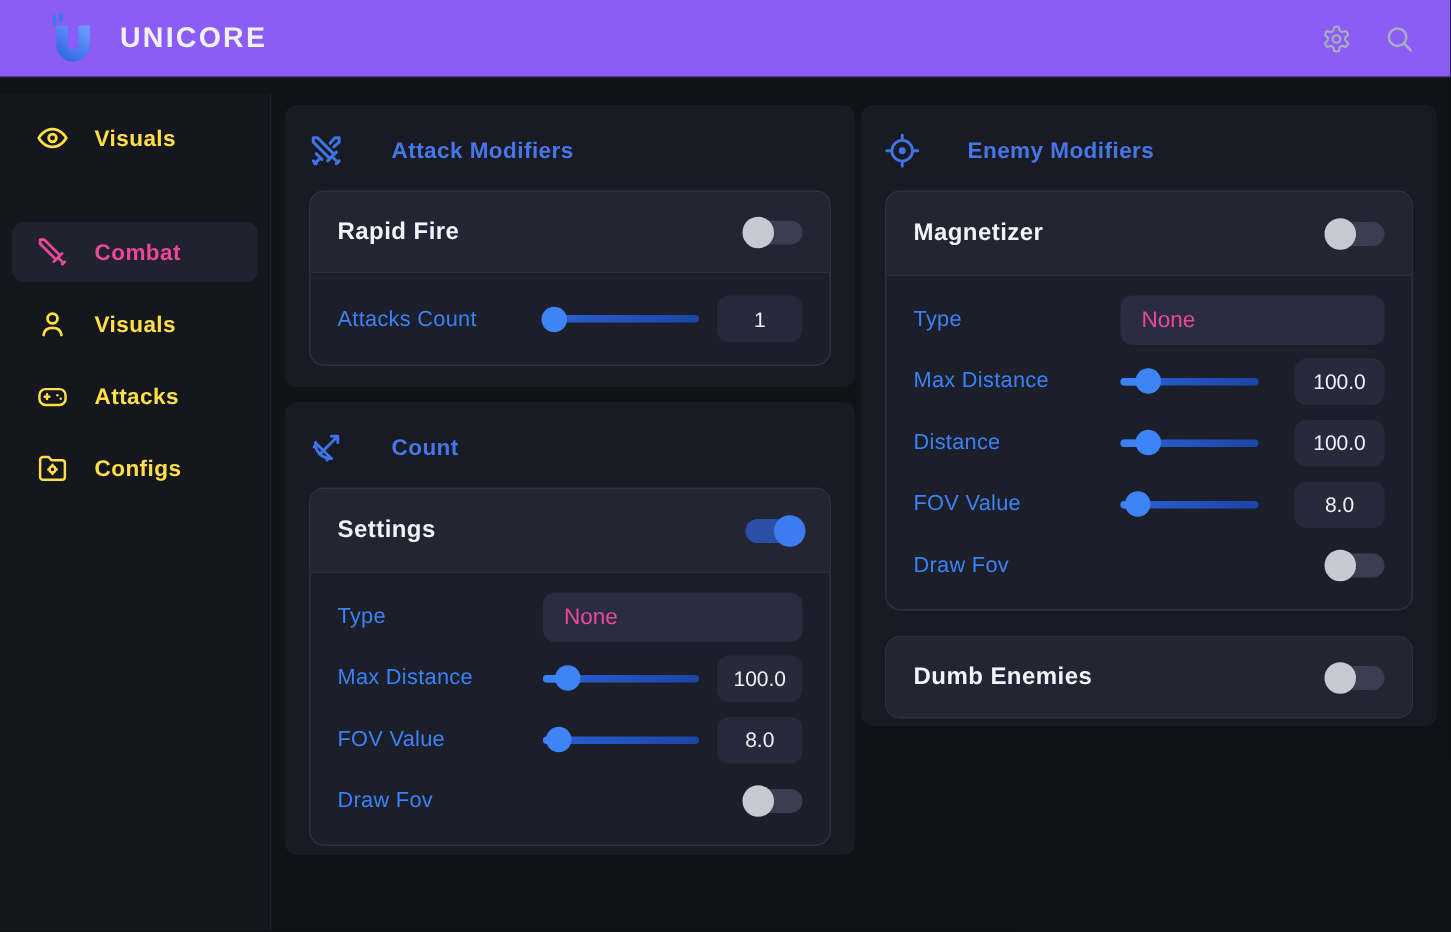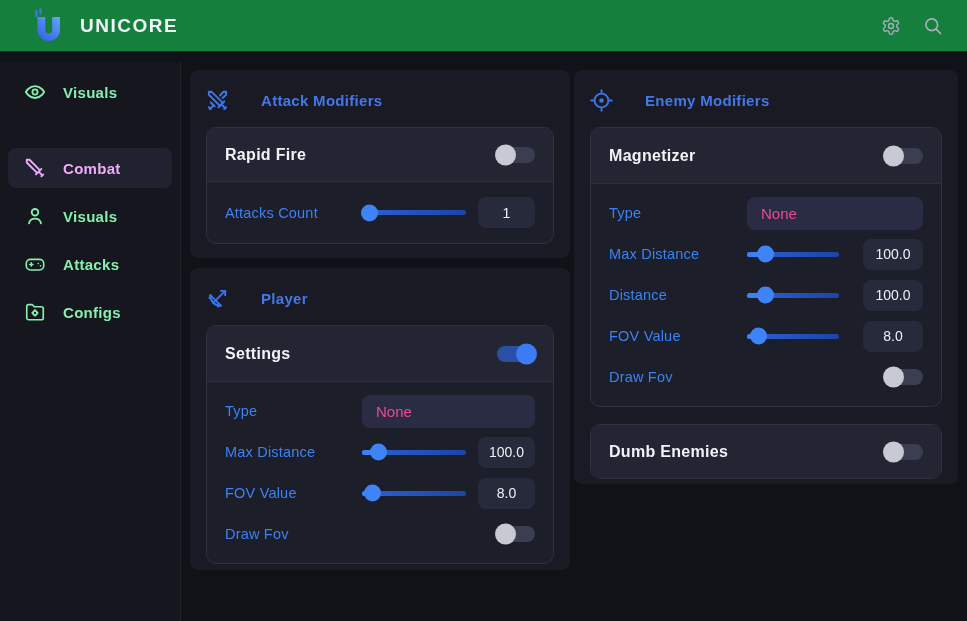--- a/index.html
+++ b/index.html
@@ -6,41 +6,41 @@
   html,body { width:967px; height:621px; }
   body {
     font-family: "Liberation Sans", "DejaVu Sans", sans-serif;
     background:#111218; color:#eef0f5; overflow:hidden; position:relative;
   }
   .window { position:absolute; inset:0; background:#111218; }
 
   
   .header {
     position:absolute; top:0; left:0; right:0; height:52px;
-    background:#15803d; border-bottom:1px solid #20212c;
+    background:#8b5cf6; border-bottom:1px solid #20212c;
     display:flex; align-items:center; padding:0 24px 0 28px;
   }
   .brand { display:flex; align-items:center; gap:12px; }
   .logo { width:40px; height:40px; display:flex; align-items:center; justify-content:center; }
   .brand-name { font-size:19px; font-weight:700; letter-spacing:1.5px; color:#f1f2f6; }
   .header-actions { margin-left:auto; display:flex; align-items:center; gap:22px; }
   .hicon { width:20px; height:20px; color:#a9aebb; cursor:pointer; display:block; }
 
   
   .sidebar {
     position:absolute; top:62px; left:0; bottom:0; width:181px;
     background:#15161e; border-right:1px solid #20212c; padding:10px 8px;
   }
   .side-item {
     display:flex; align-items:center; gap:17px; height:40px; padding:0 0 0 16px;
-    border-radius:8px; margin-bottom:8px; color:#86efac; cursor:pointer;
+    border-radius:8px; margin-bottom:8px; color:#fde047; cursor:pointer;
   }
   .side-item .sicon { width:22px; height:22px; flex:0 0 auto; }
   .side-item .slabel { font-size:15px; font-weight:600; letter-spacing:.3px; }
-  .side-item.active { background:#20222f; color:#f0abfc;margin-top:36px; }
+  .side-item.active { background:#20222f; color:#ec4899;margin-top:36px; }
 
   
   .main { position:absolute; top:62px; left:181px; right:0; bottom:0; background:#111218; }
 
   .panel { position:absolute; background:#191a24; border-radius:8px; padding:16px; }
   .panel-attack { left:9px; top:8px;   width:380px; height:188px; }
   .panel-aimbot { left:9px; top:206px; width:380px; height:302px; }
   .panel-enemy  { left:393px; top:8px; width:384px; height:414px; }
 
   .panel-header { display:flex; align-items:center; gap:16px; height:24px; margin:2px 0 15px 0; }
@@ -211,21 +211,21 @@
 
     <div class="panel panel-aimbot">
       <div class="panel-header">
         <svg class="picon" viewBox="0 0 24 24" fill="none" stroke="currentColor" stroke-width="2" stroke-linecap="round" stroke-linejoin="round">
           <path d="M15.5 4h4.5v4.5"></path>
             <path d="M20 4L7.5 16.5"></path>
           <path d="M4.5 8.5C4.5 15 9 19.5 15.5 19.5"></path>
             <path d="M4.5 8.5L15.5 19.5"></path>
           <path d="M3.5 11.5l2-2M12.5 20.5l2-2"></path>
         </svg>
-        <span class="panel-title">Player</span>
+        <span class="panel-title">Count</span>
       </div>
       <div class="card">
         <div class="card-head tall">
           <span class="card-title">Settings</span>
           <div class="toggle on">
               <div class="knob"></div>
             </div>
         </div>
         <div class="card-body">
           <div class="row">

